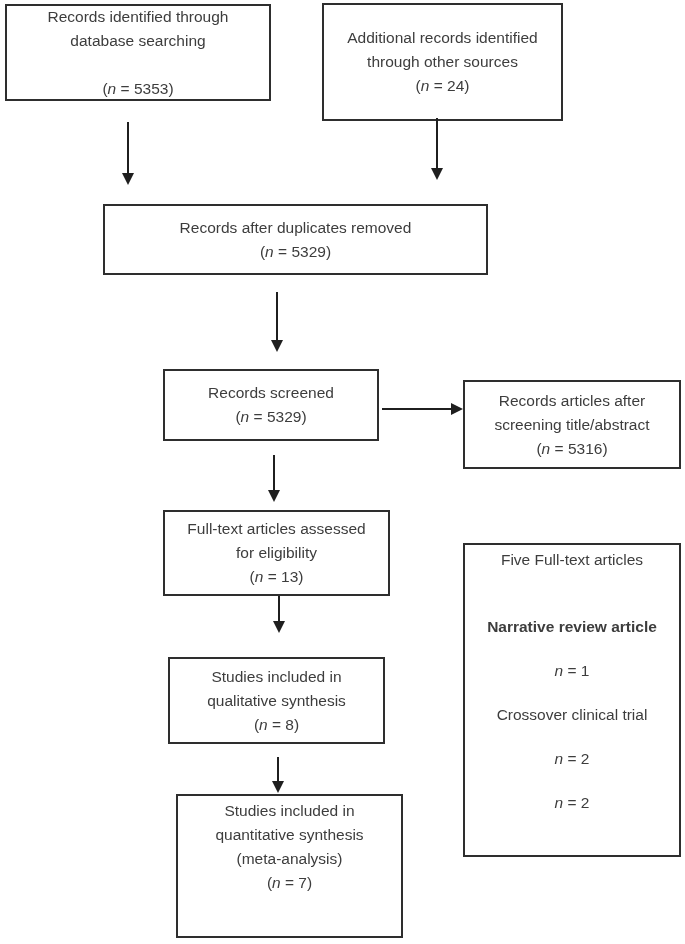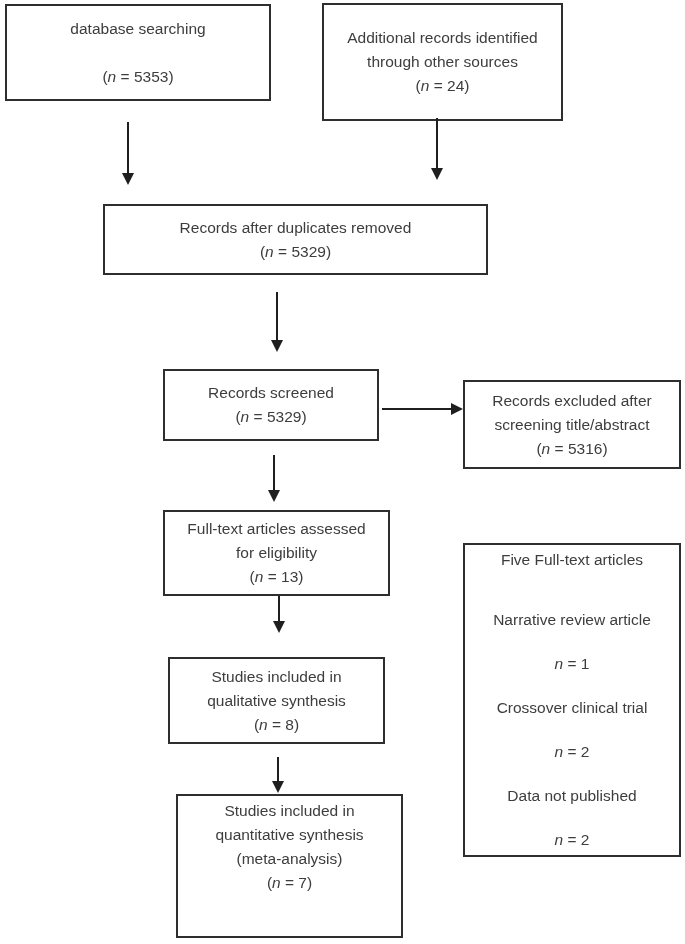--- a/index.html
+++ b/index.html
@@ -29,21 +29,21 @@
     align-items:center;
     text-align:center;
     line-height:24px;
     padding:2px 6px;
   }
   .box.top-align{justify-content:flex-start;padding-top:3px;}
   .count em{font-style:italic;}
   .gap-before{margin-top:24px;}
   .reason-items{margin-top:32px;}
   .reason-line{margin-top:20px;}
-  .reason-line.first{margin-top:4px;}
+  .reason-line.first{margin-top:11px;font-weight:bold;}
   
   .v-arrow{
     position:absolute;
     width:12px;
     display:flex;flex-direction:column;align-items:center;
   }
   .v-line{width:2px;flex:1;background:var(--arrow);}
   .v-head{width:0;height:0;border-left:6px solid transparent;border-right:6px solid transparent;border-top:12px solid var(--arrow);}
   .h-arrow{
     position:absolute;
@@ -52,20 +52,21 @@
   }
   .h-line{height:2px;flex:1;background:var(--arrow);}
   .h-head{width:0;height:0;border-top:6px solid transparent;border-bottom:6px solid transparent;border-left:12px solid var(--arrow);}
 </style>
 </head>
 <body>
 
 <div class="canvas">
 
   <div class="box" style="left:5px;top:4px;width:266px;height:97px;">
+    <div>Records identified through</div>
     <div>database searching</div>
     <div class="count gap-before">(<em>n</em> = 5353)</div>
   </div>
 
   <div class="box" style="left:322px;top:3px;width:241px;height:118px;">
     <div>Additional records identified</div>
     <div>through other sources</div>
     <div class="count">(<em>n</em> = 24)</div>
   </div>
 
@@ -92,21 +93,21 @@
     <div>Records screened</div>
     <div class="count">(<em>n</em> = 5329)</div>
   </div>
 
   <div class="h-arrow" style="left:382px;top:403px;width:81px;">
     <div class="h-line"></div>
     <div class="h-head"></div>
   </div>
 
   <div class="box" style="left:463px;top:380px;width:218px;height:89px;">
-    <div>Records excluded after</div>
+    <div>Records articles after</div>
     <div>screening title/abstract</div>
     <div class="count">(<em>n</em> = 5316)</div>
   </div>
 
   <div class="v-arrow" style="left:268px;top:455px;height:47px;">
     <div class="v-line"></div>
     <div class="v-head"></div>
   </div>
 
   <div class="box" style="left:163px;top:510px;width:227px;height:86px;">
@@ -115,21 +116,20 @@
     <div class="count">(<em>n</em> = 13)</div>
   </div>
 
   <div class="box top-align" style="left:463px;top:543px;width:218px;height:314px;">
     <div>Five Full-text articles</div>
     <div class="reason-items">
       <div class="reason-line first">Narrative review article</div>
       <div class="reason-line count"><em>n</em> = 1</div>
       <div class="reason-line">Crossover clinical trial</div>
       <div class="reason-line count"><em>n</em> = 2</div>
-      <div class="reason-line">Data not published</div>
       <div class="reason-line count"><em>n</em> = 2</div>
     </div>
   </div>
 
   <div class="v-arrow" style="left:273px;top:596px;height:37px;">
     <div class="v-line"></div>
     <div class="v-head"></div>
   </div>
 
   <div class="box" style="left:168px;top:657px;width:217px;height:87px;">

